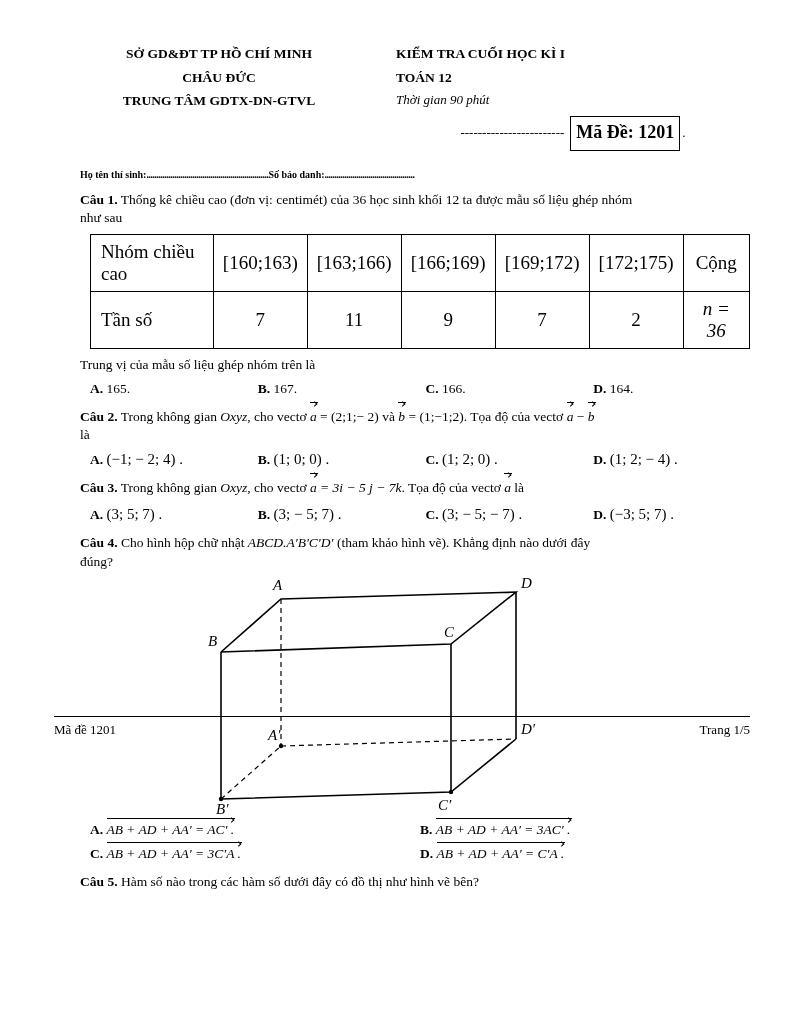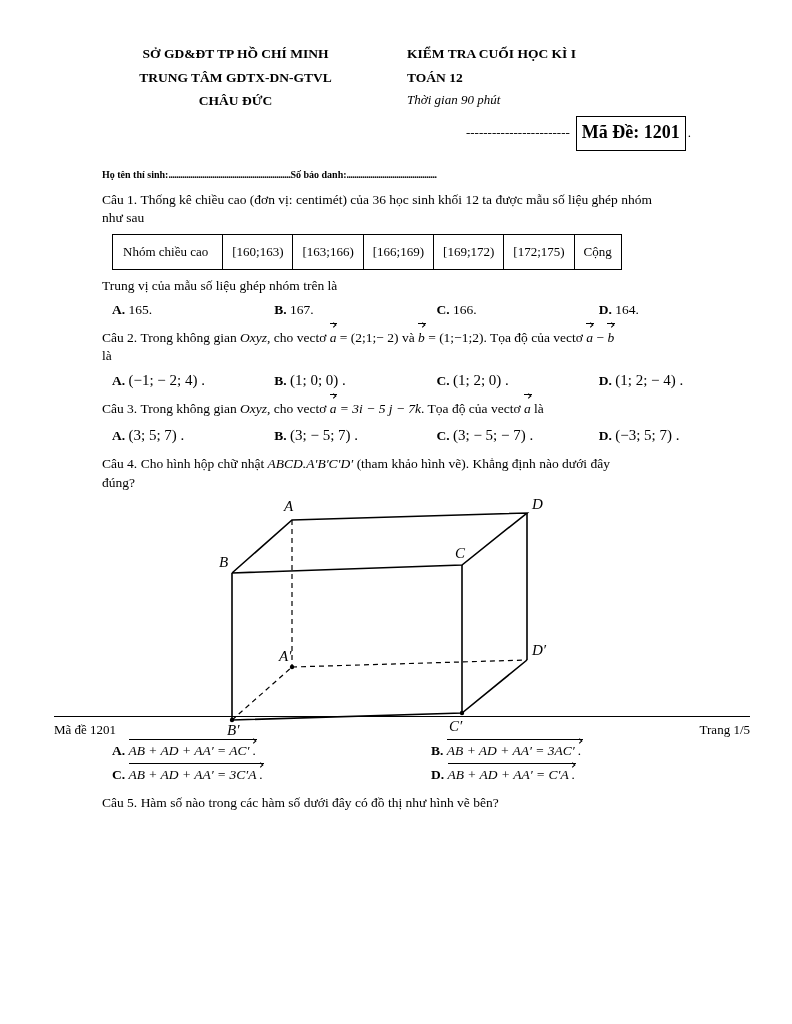--- a/index.html
+++ b/index.html
@@ -13,21 +13,21 @@
     font-family: "Liberation Serif", serif;
     color: #000;
     position: relative;
     overflow: hidden;
   }
   .page {
     position: relative;
     width: 792px;
     height: 752px;
     box-sizing: border-box;
-    padding: 30px 42px 0 64px;
+    padding: 30px 42px 0 42px;
   }
   
   .header {
     display: flex;
     width: 100%;
     margin-top: 12px;
   }
   .header-left {
     width: 50%;
     text-align: center;
@@ -80,32 +80,32 @@
     padding-left: 38px;
   }
   .part b { font-weight: bold; }
 
   .question {
     margin-top: 10px;
     font-size: 13.5px;
     padding-left: 38px;
     line-height: 1.5;
   }
-  .question .qnum { font-weight: normal; }
+  .question .qnum { font-weight: bold; }
   .cont {
     font-size: 13.5px;
     padding-left: 38px;
   }
   .i { font-style: italic; }
 
   
   table.stat {
     border-collapse: collapse;
     margin: 8px 0 8px 48px;
-    font-size: 13px;
+    font-size: 19px;
   }
   table.stat td {
     border: 1px solid #000;
     padding: 6px 9px;
     text-align: center;
     height: 22px;
   }
   table.stat td.label {
     text-align: left;
     padding-left: 10px;
@@ -201,22 +201,22 @@
   }
 </style>
 </head>
 <body>
 
 <div class="page">
 
   <div class="header">
     <div class="header-left">
       <div>SỞ GD&amp;ĐT TP HỒ CHÍ MINH</div>
+      <div>CHÂU ĐỨC</div>
       <div>TRUNG TÂM GDTX-DN-GTVL</div>
-      <div>CHÂU ĐỨC</div>
     </div>
     <div class="header-right">
       <div class="title1">KIỂM TRA CUỐI HỌC KÌ I</div>
       <div class="title2">TOÁN 12</div>
       <div class="time">Thời gian 90 phút</div>
       <div class="code-row">
         <span class="dashes">------------------------</span>
         <span class="code-box">Mã Đề: 1201</span>
         <span class="code-dot">.</span>
       </div>
@@ -238,20 +238,29 @@
     <tbody>
         <tr>
       <td class="label">Nhóm chiều cao</td>
       <td class="interval">[160;163)</td>
       <td class="interval">[163;166)</td>
       <td class="interval">[166;169)</td>
       <td class="interval">[169;172)</td>
       <td class="interval">[172;175)</td>
       <td>Cộng</td>
     </tr>
+    <tr>
+      <td class="label">Tần số</td>
+      <td>7</td>
+      <td>11</td>
+      <td>9</td>
+      <td>7</td>
+      <td>2</td>
+      <td class="i">n = 36</td>
+    </tr>
   </tbody>
     </table>
 
   <div class="cont" style="margin-top:6px;">Trung vị của mẫu số liệu ghép nhóm trên là</div>
 
   <div class="answers">
     <div class="ans"><b>A.</b> <span>165.</span></div>
     <div class="ans"><b>B.</b> <span>167.</span></div>
     <div class="ans"><b>C.</b> <span>166.</span></div>
     <div class="ans"><b>D.</b> <span>164.</span></div>

